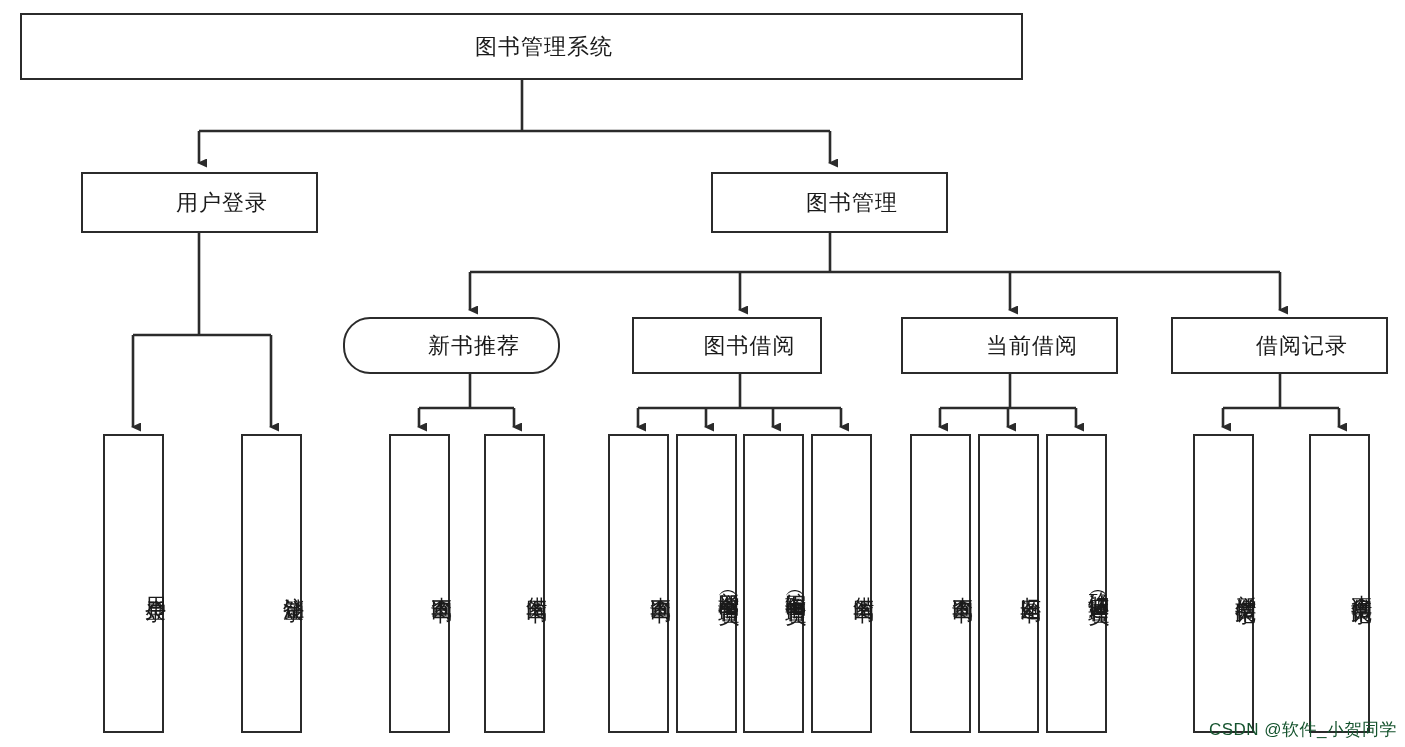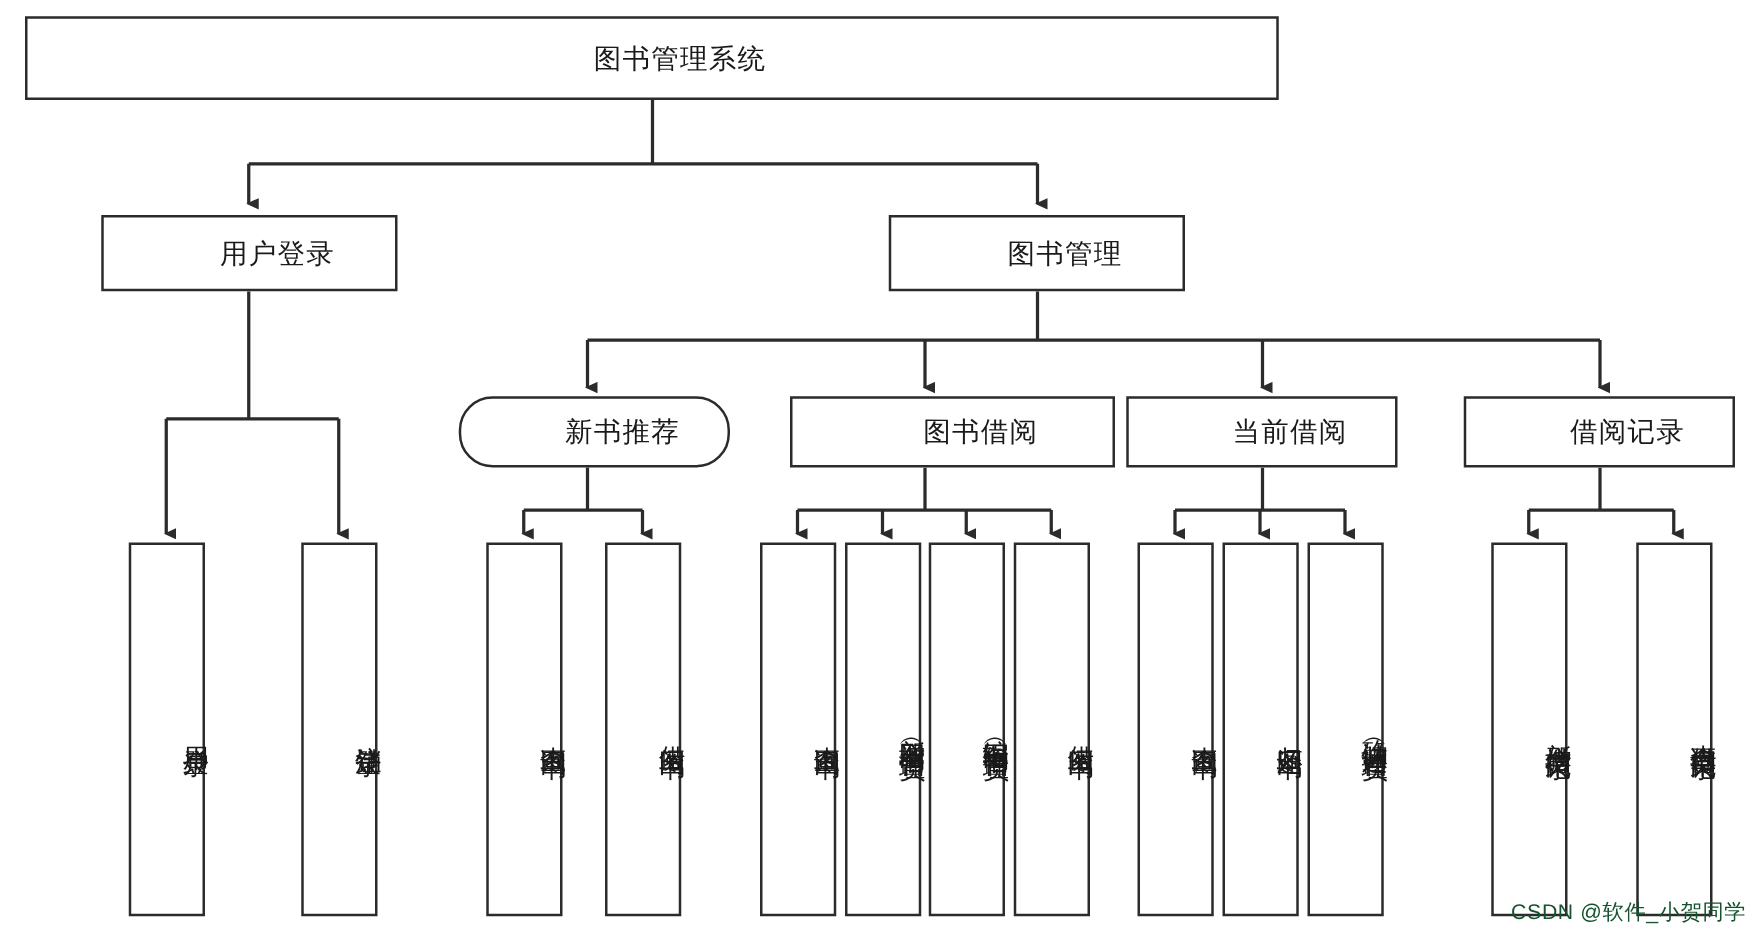--- a/index.html
+++ b/index.html
@@ -126,24 +126,24 @@
     <span class="htext">图书管理系统</span>
   </div>
 
   <div class="node horiz" style="left:81px; top:172px; width:237px; height:61px;">
     <span class="htext">用户登录</span>
   </div>
   <div class="node horiz" style="left:711px; top:172px; width:237px; height:61px;">
     <span class="htext">图书管理</span>
   </div>
 
-  <div class="node horiz" style="left:367px; top:317px; width:217px; height:57px;border-radius:27px;">
+  <div class="node horiz" style="left:343px; top:317px; width:217px; height:57px;border-radius:27px;">
     <span class="htext">新书推荐</span>
   </div>
-  <div class="node horiz" style="left:632px; top:317px; width:260px; height:57px;">
+  <div class="node horiz" style="left:632px; top:317px; width:190px; height:57px;">
     <span class="htext">图书借阅</span>
   </div>
   <div class="node horiz" style="left:1171px; top:317px; width:217px; height:57px;">
     <span class="htext">借阅记录</span>
   </div>
   <div class="node horiz" style="left:901px; top:317px; width:217px; height:57px;">
     <span class="htext">当前借阅</span>
   </div>
 
   <div class="node vert" style="left:103px; top:434px; width:61px; height:299px;">

